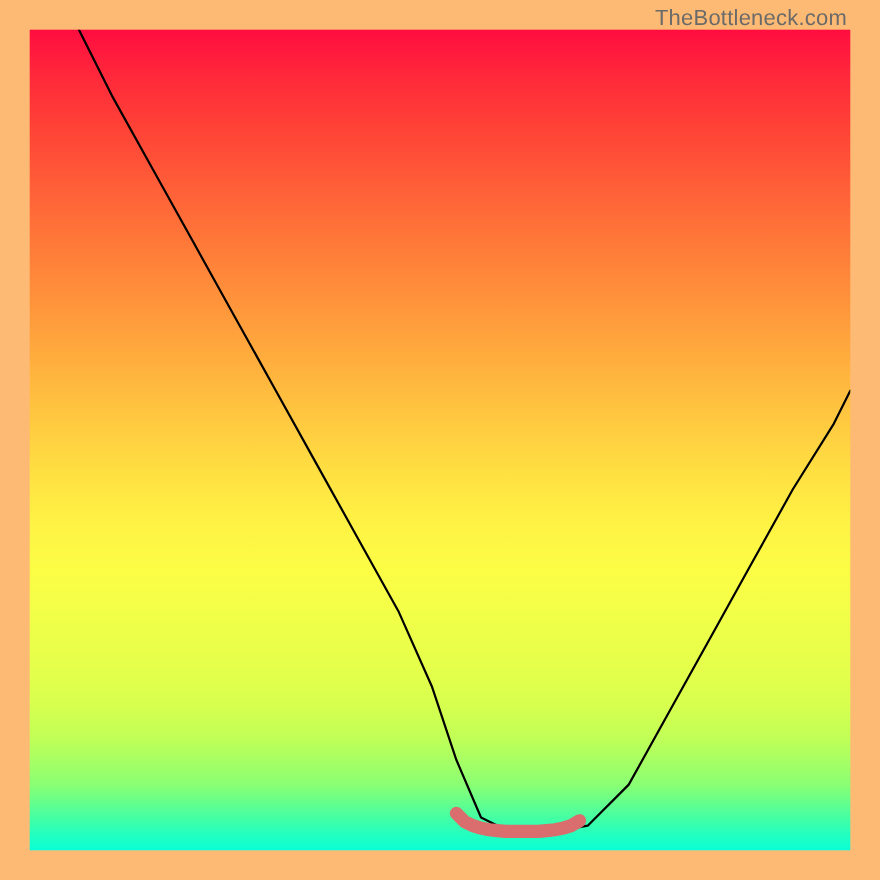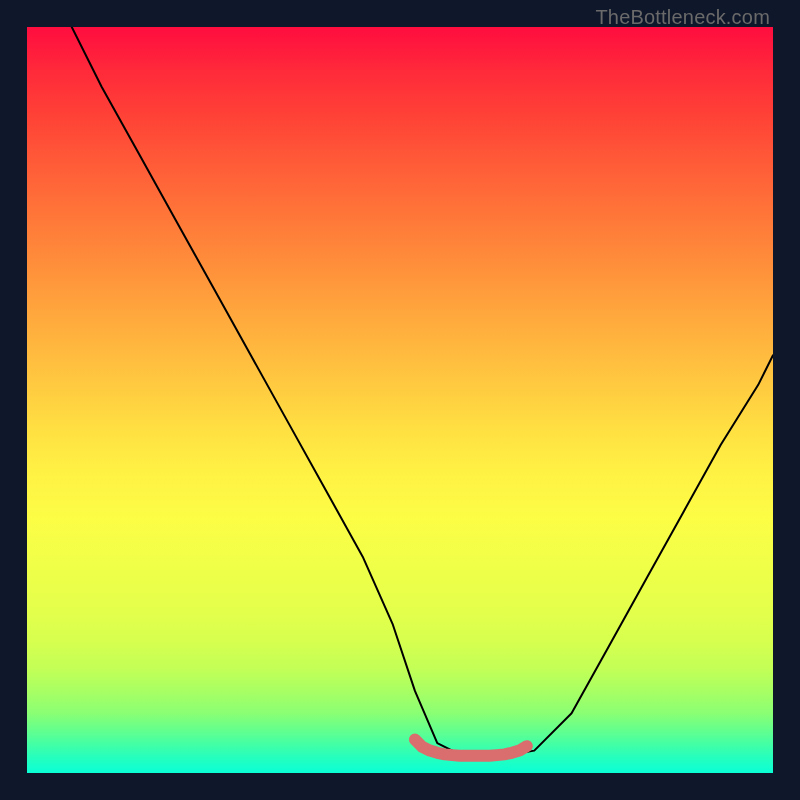--- a/index.html
+++ b/index.html
@@ -1,20 +1,20 @@
 <!DOCTYPE html>
 <html><head>
 <meta charset="utf-8">
 <style>
   * { margin: 0; padding: 0; box-sizing: border-box; }
   html, body { width: 800px; height: 800px; overflow: hidden; }
   .frame {
     width: 800px;
     height: 800px;
-    background: #0f172a;
+    background: #fdba74;
     position: relative;
   }
   .plot {
     position: absolute;
     left: 27px;
     top: 27px;
     width: 746px;
     height: 746px;
     background: linear-gradient(to bottom,
       #ff0d3f 0%,

